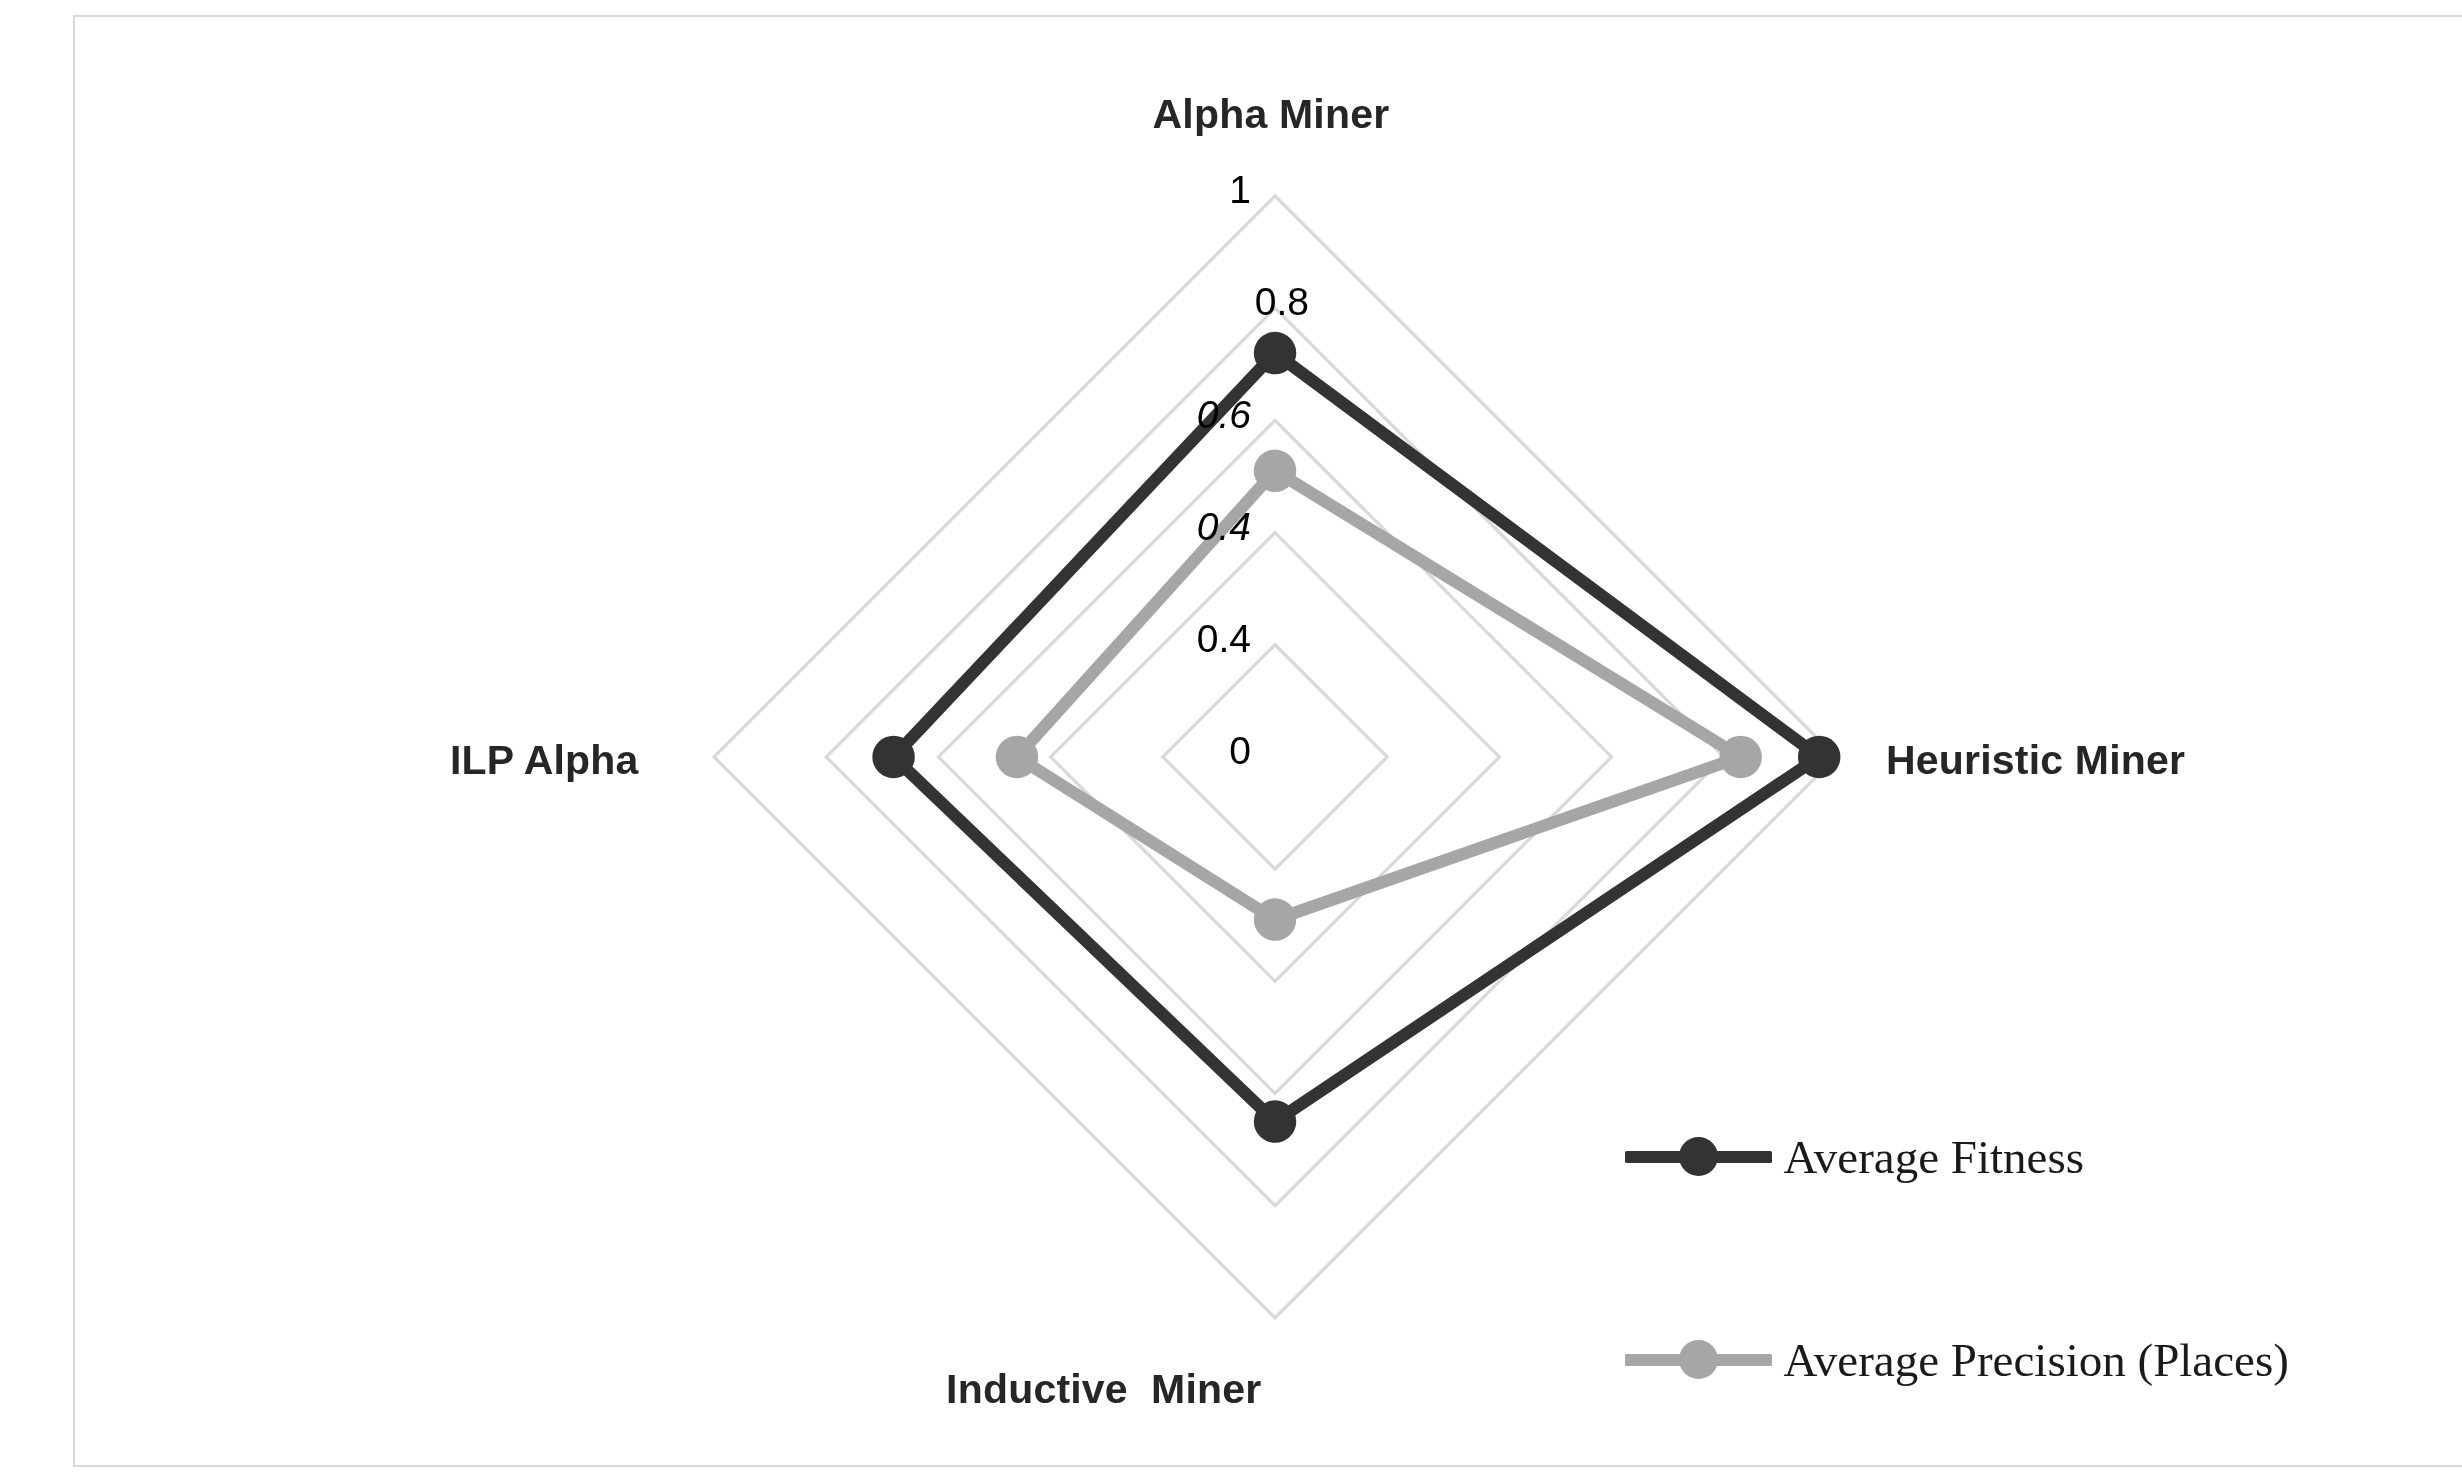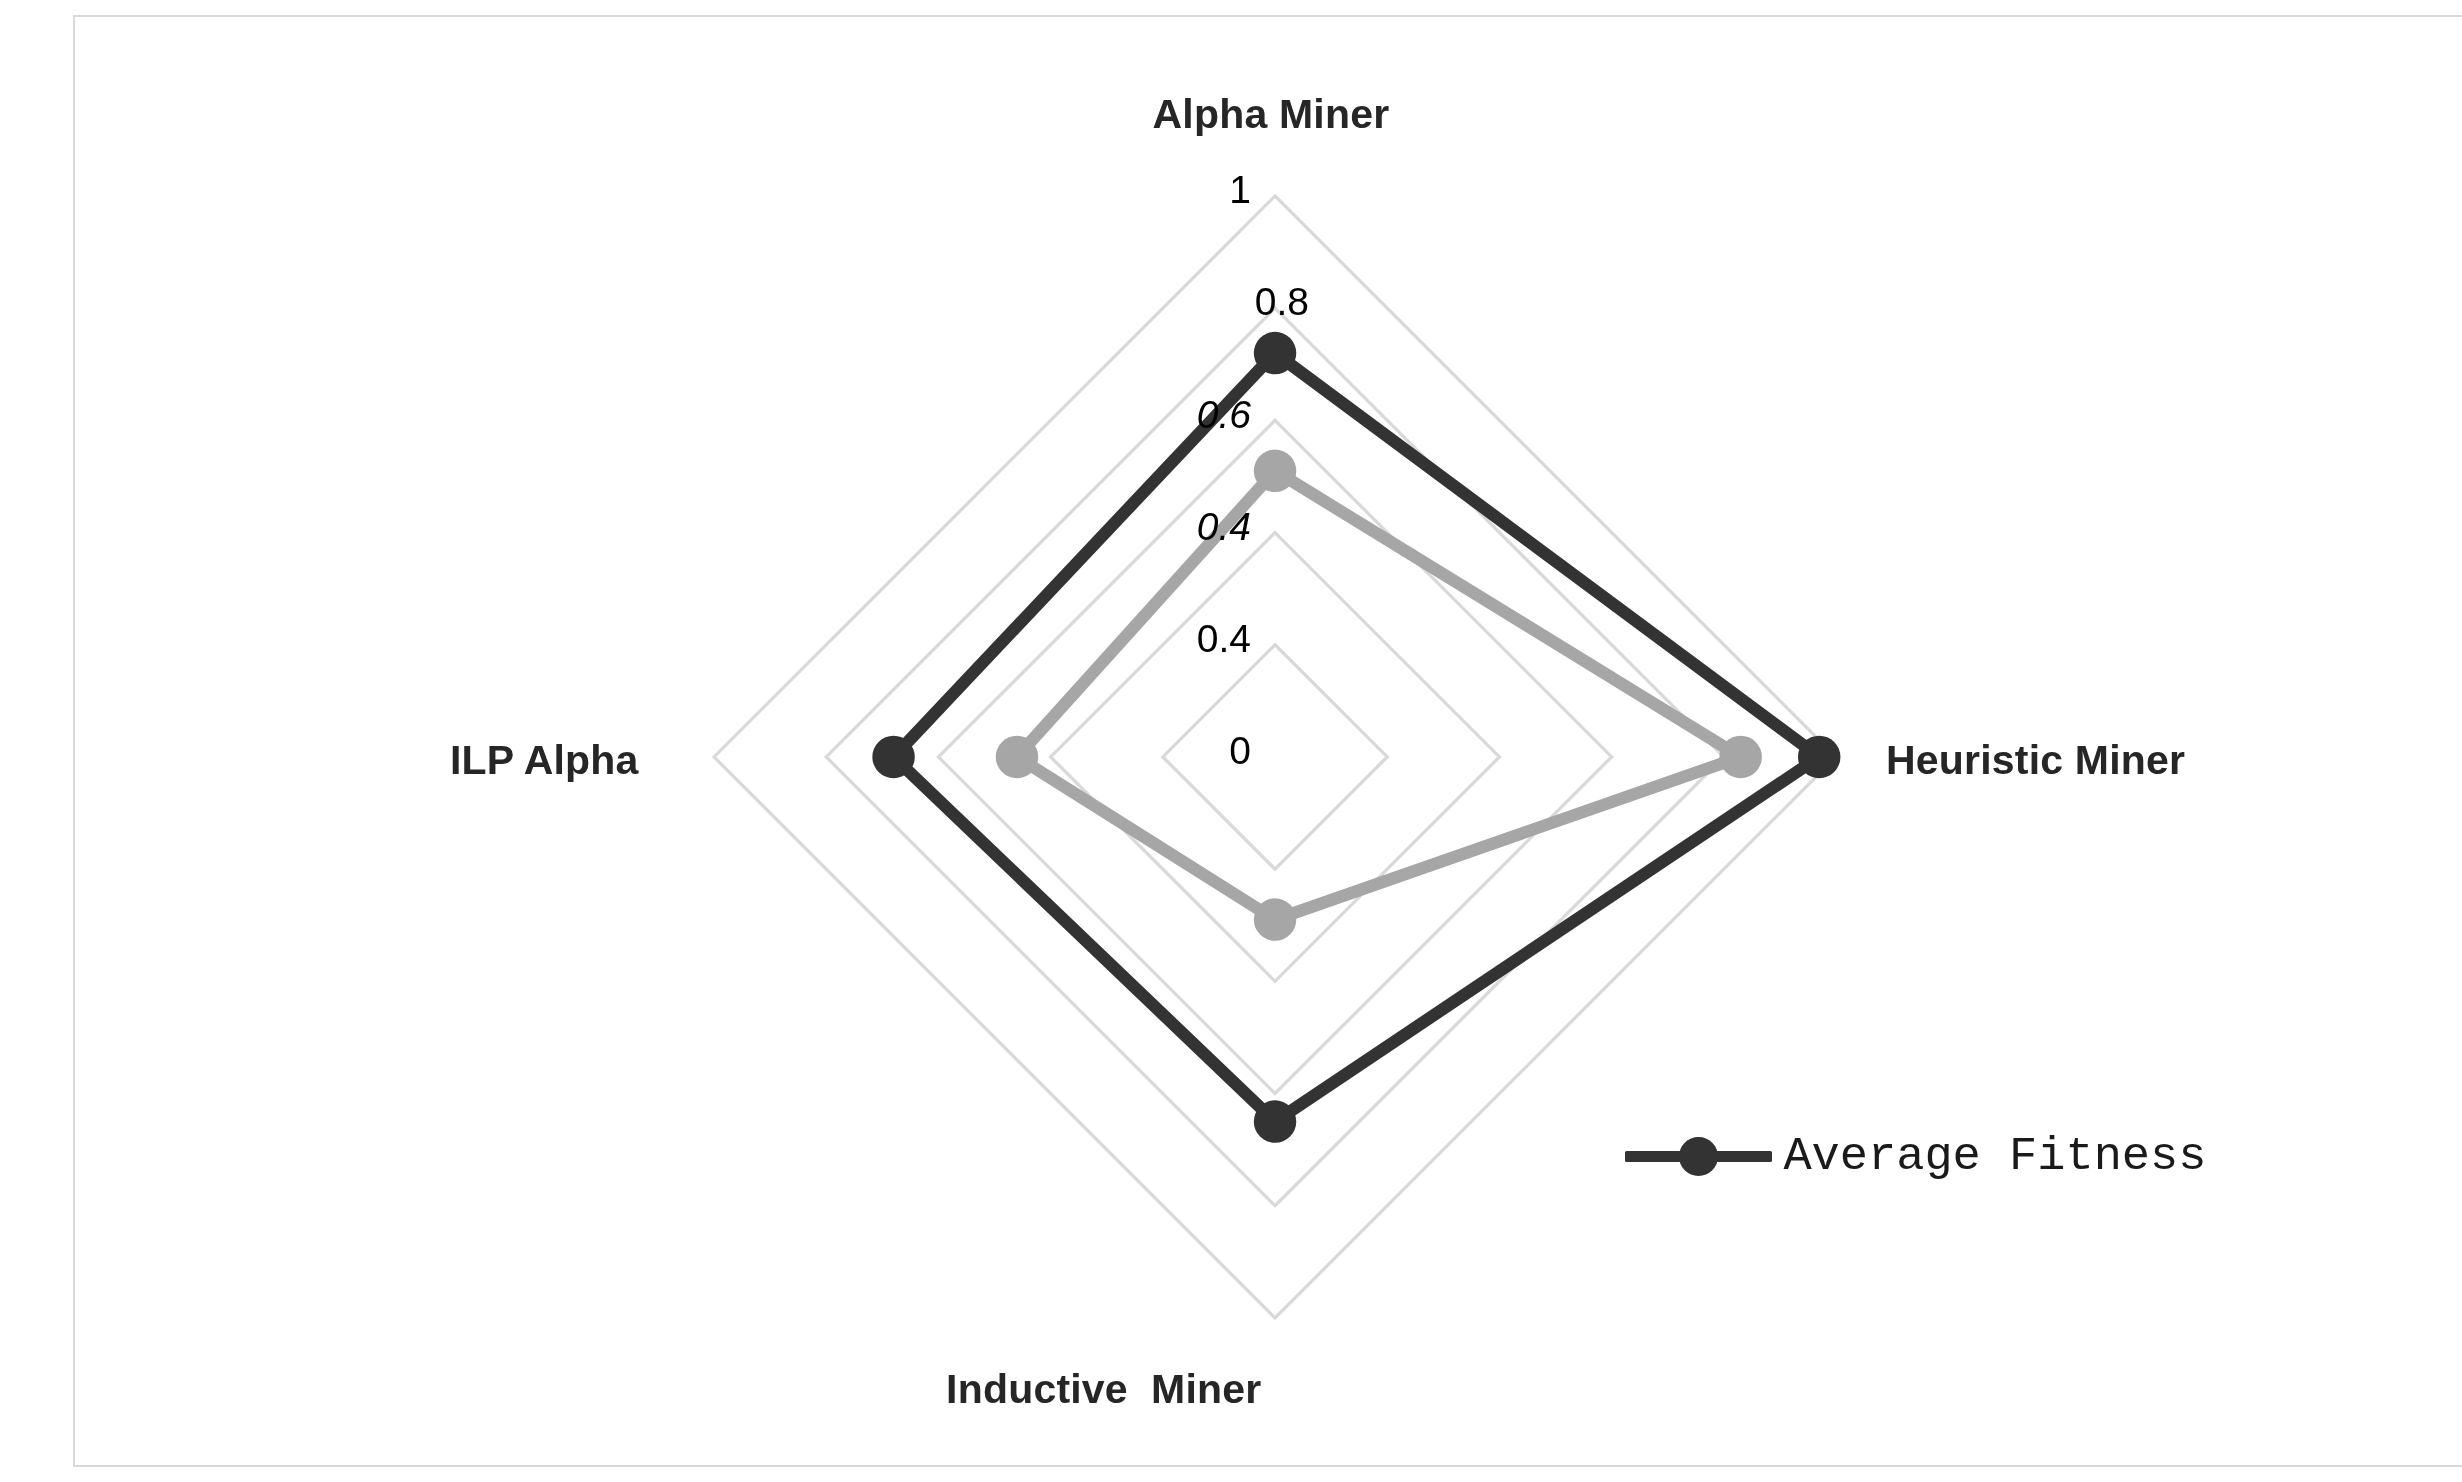--- a/index.html
+++ b/index.html
@@ -79,21 +79,21 @@
   }
   .legend-swatch .lg-dot {
     position: absolute;
     left: 54px;
     top: -19.6px;
     width: 39px;
     height: 39px;
     border-radius: 50%;
   }
   .legend-text {
-    font-family: Liberation Mono, monospace;
+    font-family: Liberation Serif, serif;
     font-size: 47px;
     color: #1a1a1a;
     margin-left: 11.4px;
     white-space: pre;
   }
   #legend-item-0 { left: 1583px; top: 1130px; }
   #legend-item-1 { left: 1583px; top: 1333px; }
 </style>
 </head>
 <body>
@@ -137,15 +137,22 @@
   <div class="radial-tick-label" id="tick-5" style="left: 1078px; top: 168px; width: 131px;">1</div>
 
   <div class="legend-block" id="legend-item-0">
     <span class="legend-swatch">
       <span class="lg-line" id="lg-line-0" style="background: rgb(51, 51, 51);"></span>
       <span class="lg-dot" id="lg-dot-0" style="background: rgb(51, 51, 51);"></span>
     </span>
     <span class="legend-text">Average Fitness</span>
   </div>
 
+  <div class="legend-block" id="legend-item-1">
+    <span class="legend-swatch">
+      <span class="lg-line" id="lg-line-1" style="background: rgb(166, 166, 166);"></span>
+      <span class="lg-dot" id="lg-dot-1" style="background: rgb(166, 166, 166);"></span>
+    </span>
+    <span class="legend-text">Average Precision (Places)</span>
+  </div>
 
 </div>
 
 
 </body></html>

